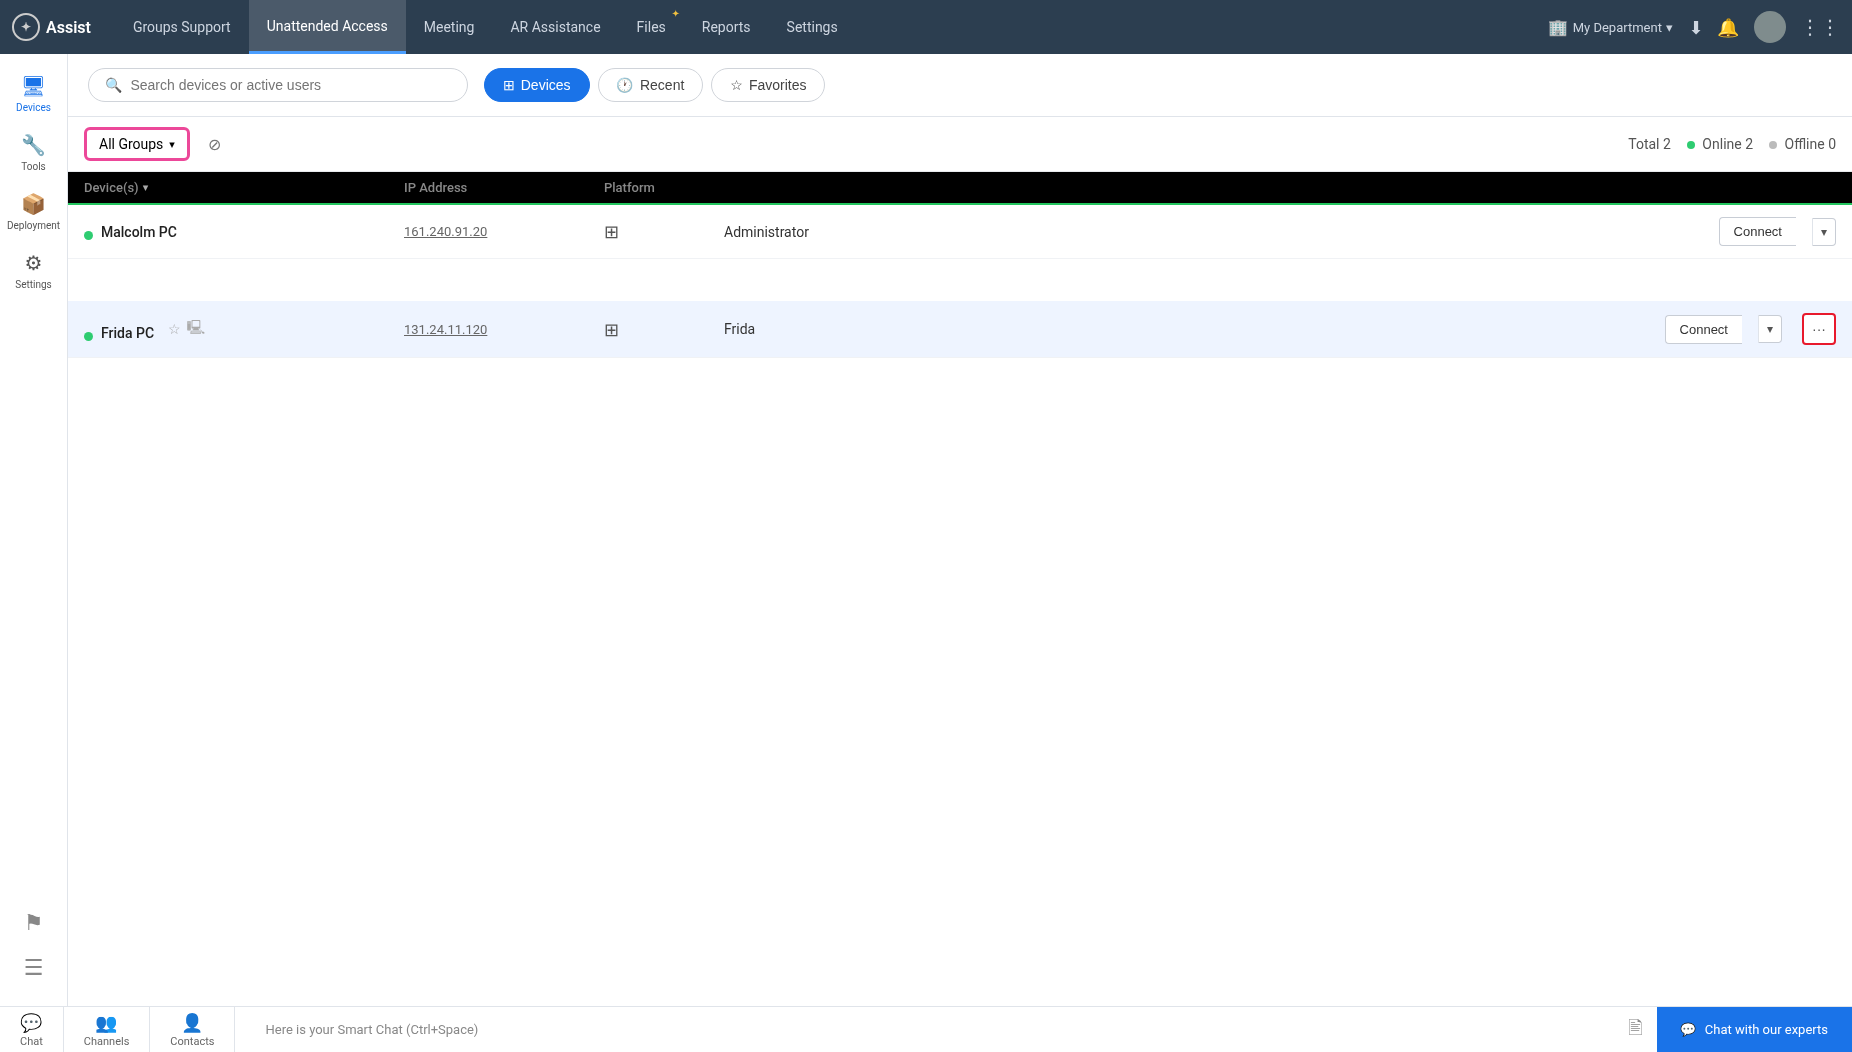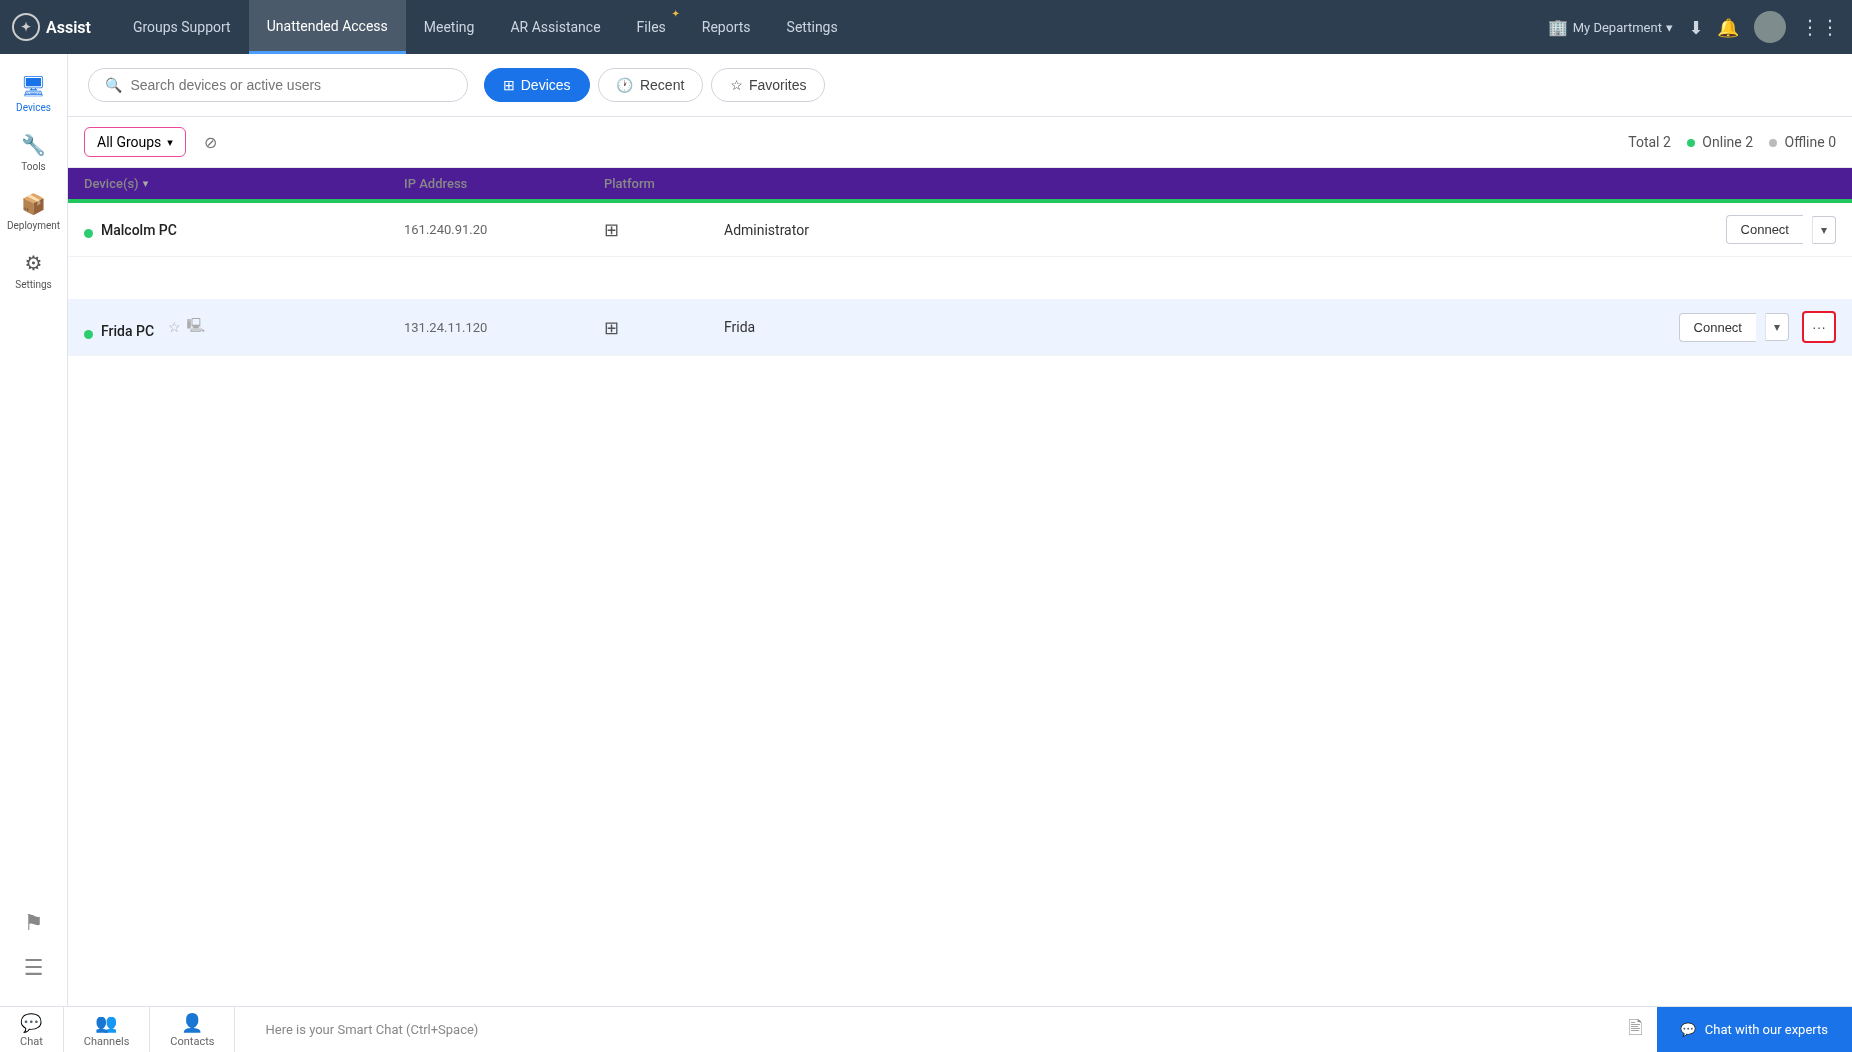--- a/index.html
+++ b/index.html
@@ -75,46 +75,46 @@
     .tab-btn.active { background: #1a73e8; color: #fff; border-color: #1a73e8; }
 
     
     .device-area { flex: 1; background: #fff; display: flex; flex-direction: column; overflow: hidden; }
 
     
     .filter-bar {
       display: flex; align-items: center; padding: 10px 16px; border-bottom: 1px solid #e8eaed; gap: 10px;
     }
     .group-selector {
-      display: flex; align-items: center; gap: 6px; border: 1px solid #ec4899; border-radius: 6px; padding: 6px 12px; cursor: pointer; font-size: 14px; background: #fff;
+      display: flex; align-items: center; gap: 6px; border: 3px solid #ec4899; border-radius: 6px; padding: 6px 12px; cursor: pointer; font-size: 14px; background: #fff;
     }
     .filter-icon-btn { color: #777; cursor: pointer; font-size: 16px; padding: 4px 8px; }
     .filter-spacer { flex: 1; }
     .stats-row { display: flex; align-items: center; gap: 16px; font-size: 14px; color: #555; }
     .online-dot { width: 8px; height: 8px; border-radius: 50%; background: #2ecc71; display: inline-block; margin-right: 4px; }
     .offline-dot { width: 8px; height: 8px; border-radius: 50%; background: #bbb; display: inline-block; margin-right: 4px; }
 
     
     .device-table { flex: 1; overflow-y: auto; }
     .table-header {
-      display: grid; grid-template-columns: 320px 200px 120px 1fr 160px; padding: 8px 16px; background: #4c1d95; border-bottom: 4px solid #22c55e; font-size: 13px; color: #888; font-weight: 500;
+      display: grid; grid-template-columns: 320px 200px 120px 1fr 160px; padding: 8px 16px; background: #000000; border-bottom: 2px solid #22c55e; font-size: 13px; color: #888; font-weight: 500;
     }
     .table-header .col-device { display: flex; align-items: center; gap: 4px; }
     .table-row {
       display: grid; grid-template-columns: 320px 200px 120px 1fr 160px; padding: 12px 16px; border-bottom: 1px solid #f0f2f5; align-items: center; font-size: 14px;
     }
     .table-row.highlighted { background: #eef4ff; margin-top: 42px; }
     .device-name { display: flex; align-items: flex-end; gap: 8px; font-weight: 500; color: #222; }
     .device-online-dot { width: 9px; height: 9px; border-radius: 50%; background: #2ecc71; flex-shrink: 0; }
     .device-icons { display: flex; gap: 6px; align-items: center; margin-left: 6px; }
     .device-icon-sm { color: #aaa; font-size: 14px; cursor: pointer; }
-    .ip-text { color: #666; font-size: 13px; }
+    .ip-text { color: #666; font-size: 13px; text-decoration: underline; }
     .platform-icon { font-size: 18px; color: #555; }
     .active-user-text { color: #333; font-size: 14px; }
-    .connect-actions { display: flex; align-items: center; gap: 9px; justify-content: flex-end; }
+    .connect-actions { display: flex; align-items: center; gap: 16px; justify-content: flex-end; }
     .connect-btn {
       background: #fff; border: 1px solid #c8cdd5; border-right: none; border-radius: 4px 0 0 4px; padding: 6px 14px; font-size: 13px; cursor: pointer; color: #333;
     }
     .connect-dropdown {
       background: #fff; border: 1px solid #c8cdd5; border-left: 1px solid #e0e4ea; border-radius: 0 4px 4px 0; padding: 6px 8px; cursor: pointer; color: #555; font-size: 12px;
     }
     .more-btn {
       background: #fff; border: 2px solid #e8192c; border-radius: 4px; padding: 6px 8px; cursor: pointer; color: #555; font-size: 14px; margin-left: 4px;
     }
 

